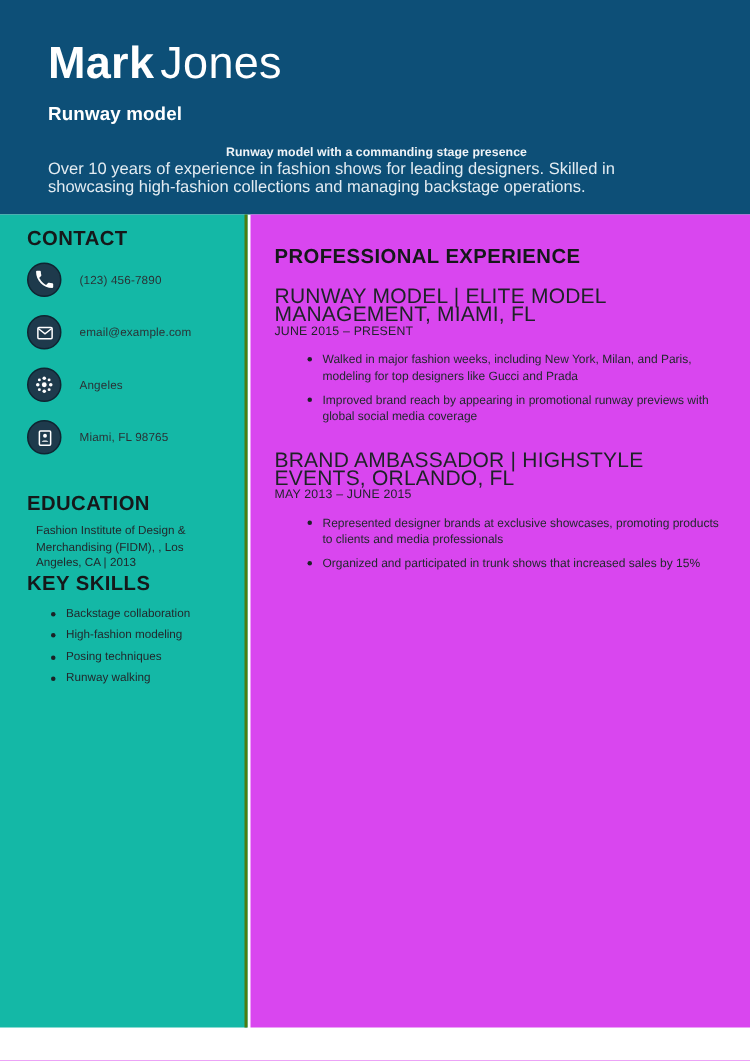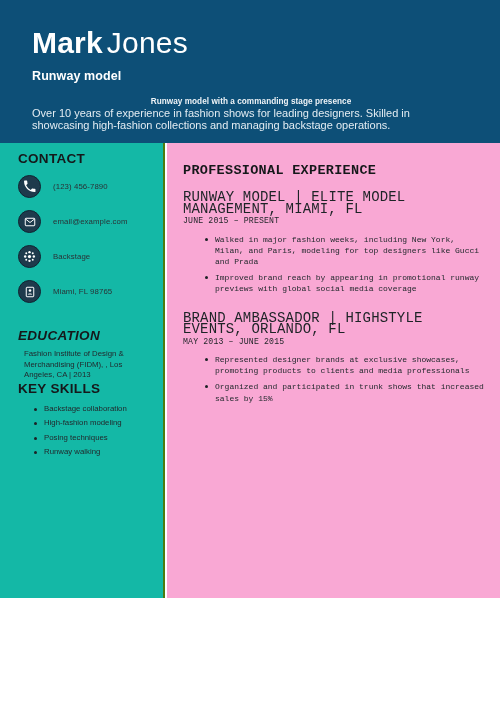--- a/index.html
+++ b/index.html
@@ -9,21 +9,21 @@
   body {
     width: 500px;
     height: 707px;
     background: #ffffff;
     font-family: "Liberation Sans", sans-serif;
     -webkit-font-smoothing: antialiased;
   }
   .page {
     position: relative;
     width: 500px;
-    height: 598px;
+    height: 685px;
     overflow: hidden;
     background: #ffffff;
   }
 
   
   .header {
     position: absolute;
     top: 0; left: 0;
     width: 500px;
     height: 143px;
@@ -80,21 +80,21 @@
     box-sizing: border-box;
     padding: 8px 12px 0 18px;
   }
   .side-heading {
     font-size: 13.5px;
     font-weight: 700;
     color: #15181a;
     letter-spacing: 0.3px;
     margin: 0 0 6px 0;
   }
-  .side-heading.education { margin-top: 22px; font-style: italic; }
+  .side-heading.education { margin-top: 22px; }
   .side-heading.skills { }
 
   
   .contact-list {
     margin-top: 6px;
   }
   .contact-row {
     display: flex;
     align-items: center;
     height: 29px;
@@ -154,24 +154,23 @@
     background: #1b2226;
   }
 
   
   .main {
     position: absolute;
     top: 143px;
     left: 167px;
     width: 333px;
     height: 564px;
-    background: #f9a8d4;
+    background: #d946ef;
     box-sizing: border-box;
     padding: 20px 16px 0 16px;
-    font-family: Liberation Mono, monospace;
   }
   .main-heading {
     font-size: 13.5px;
     font-weight: 700;
     color: #15181a;
     letter-spacing: 0.3px;
     margin: 0 0 14px 0;
   }
   .job {
     margin-bottom: 4px;
@@ -259,21 +258,21 @@
             <circle cx="12" cy="4" r="2.2"></circle>
             <circle cx="12" cy="20" r="2.2"></circle>
             <circle cx="4" cy="12" r="2.2"></circle>
             <circle cx="20" cy="12" r="2.2"></circle>
             <circle cx="6" cy="6" r="1.8"></circle>
             <circle cx="18" cy="6" r="1.8"></circle>
             <circle cx="6" cy="18" r="1.8"></circle>
             <circle cx="18" cy="18" r="1.8"></circle>
           </svg>
         </span>
-        <span class="c-text">Backstage</span>
+        <span class="c-text">Angeles</span>
       </div>
 
       <div class="contact-row">
         <span class="c-icon">
           <svg width="12" height="12" viewBox="0 0 24 24" fill="none" stroke="#ffffff" stroke-width="2">
             <rect x="4.5" y="2.5" width="15" height="19" rx="1.5"></rect>
             <circle cx="12" cy="9" r="2.6" fill="#ffffff" stroke="none"></circle>
             <path d="M7.5 17c1-2.4 8-2.4 9 0" fill="#ffffff" stroke="none"></path>
           </svg>
         </span>

